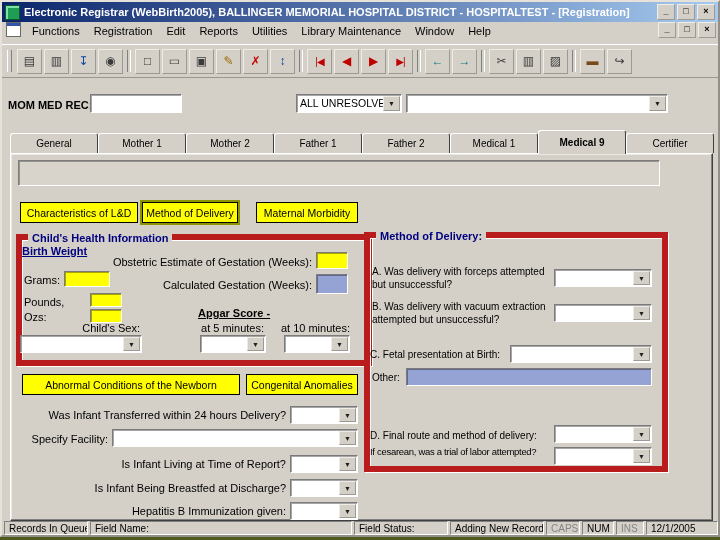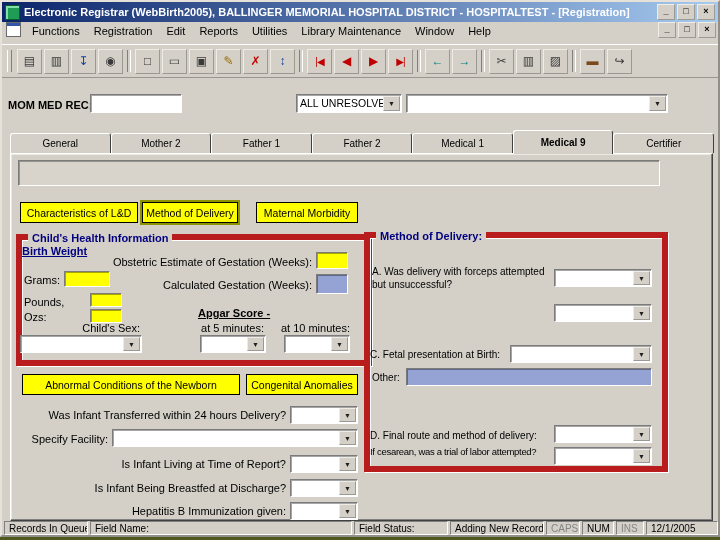--- a/index.html
+++ b/index.html
@@ -156,20 +156,21 @@
       <span class="cv">ALL UNRESOLVED</span>
       <span class="arrow-btn">▼</span>
     </div>
     <div class="combo" style="left:404px;top:92px;width:262px;height:19px;">
       <span class="cv"></span>
       <span class="arrow-btn">▼</span>
     </div>
 
     <div class="tabstrip">
       <div class="tab">General</div>
+      <div class="tab">Mother 1</div>
       <div class="tab">Mother 2</div>
       <div class="tab">Father 1</div>
       <div class="tab">Father 2</div>
       <div class="tab">Medical 1</div>
       <div class="tab active">Medical 9</div>
       <div class="tab">Certifier</div>
     </div>
 
     <div class="panel"></div>
     <div class="msgbox"></div>
@@ -249,20 +250,21 @@
     </div>
 
     <div class="group z" style="left:362px;top:230px;width:292px;height:228px;">
       <span class="gcap">Method of Delivery:</span>
     </div>
     <div class="lbl s10 z" style="left:370px;top:263px;width:182px;white-space:normal;line-height:13px;">A. Was delivery with forceps attempted but unsuccessful?</div>
     <div class="combo yellow z" style="left:552px;top:267px;width:98px;height:18px;">
       <span class="cv"></span>
       <span class="arrow-btn">▼</span>
     </div>
+    <div class="lbl s10 z" style="left:370px;top:298px;width:185px;white-space:normal;line-height:13px;">B. Was delivery with vacuum extraction attempted but unsuccessful?</div>
     <div class="combo yellow z" style="left:552px;top:302px;width:98px;height:18px;">
       <span class="cv"></span>
       <span class="arrow-btn">▼</span>
     </div>
     <div class="lbl s10 z" style="left:368px;top:347px;">C. Fetal presentation at Birth:</div>
     <div class="combo yellow z" style="left:508px;top:343px;width:142px;height:18px;">
       <span class="cv"></span>
       <span class="arrow-btn">▼</span>
     </div>
     <div class="lbl s10 z" style="left:370px;top:370px;">Other:</div>

